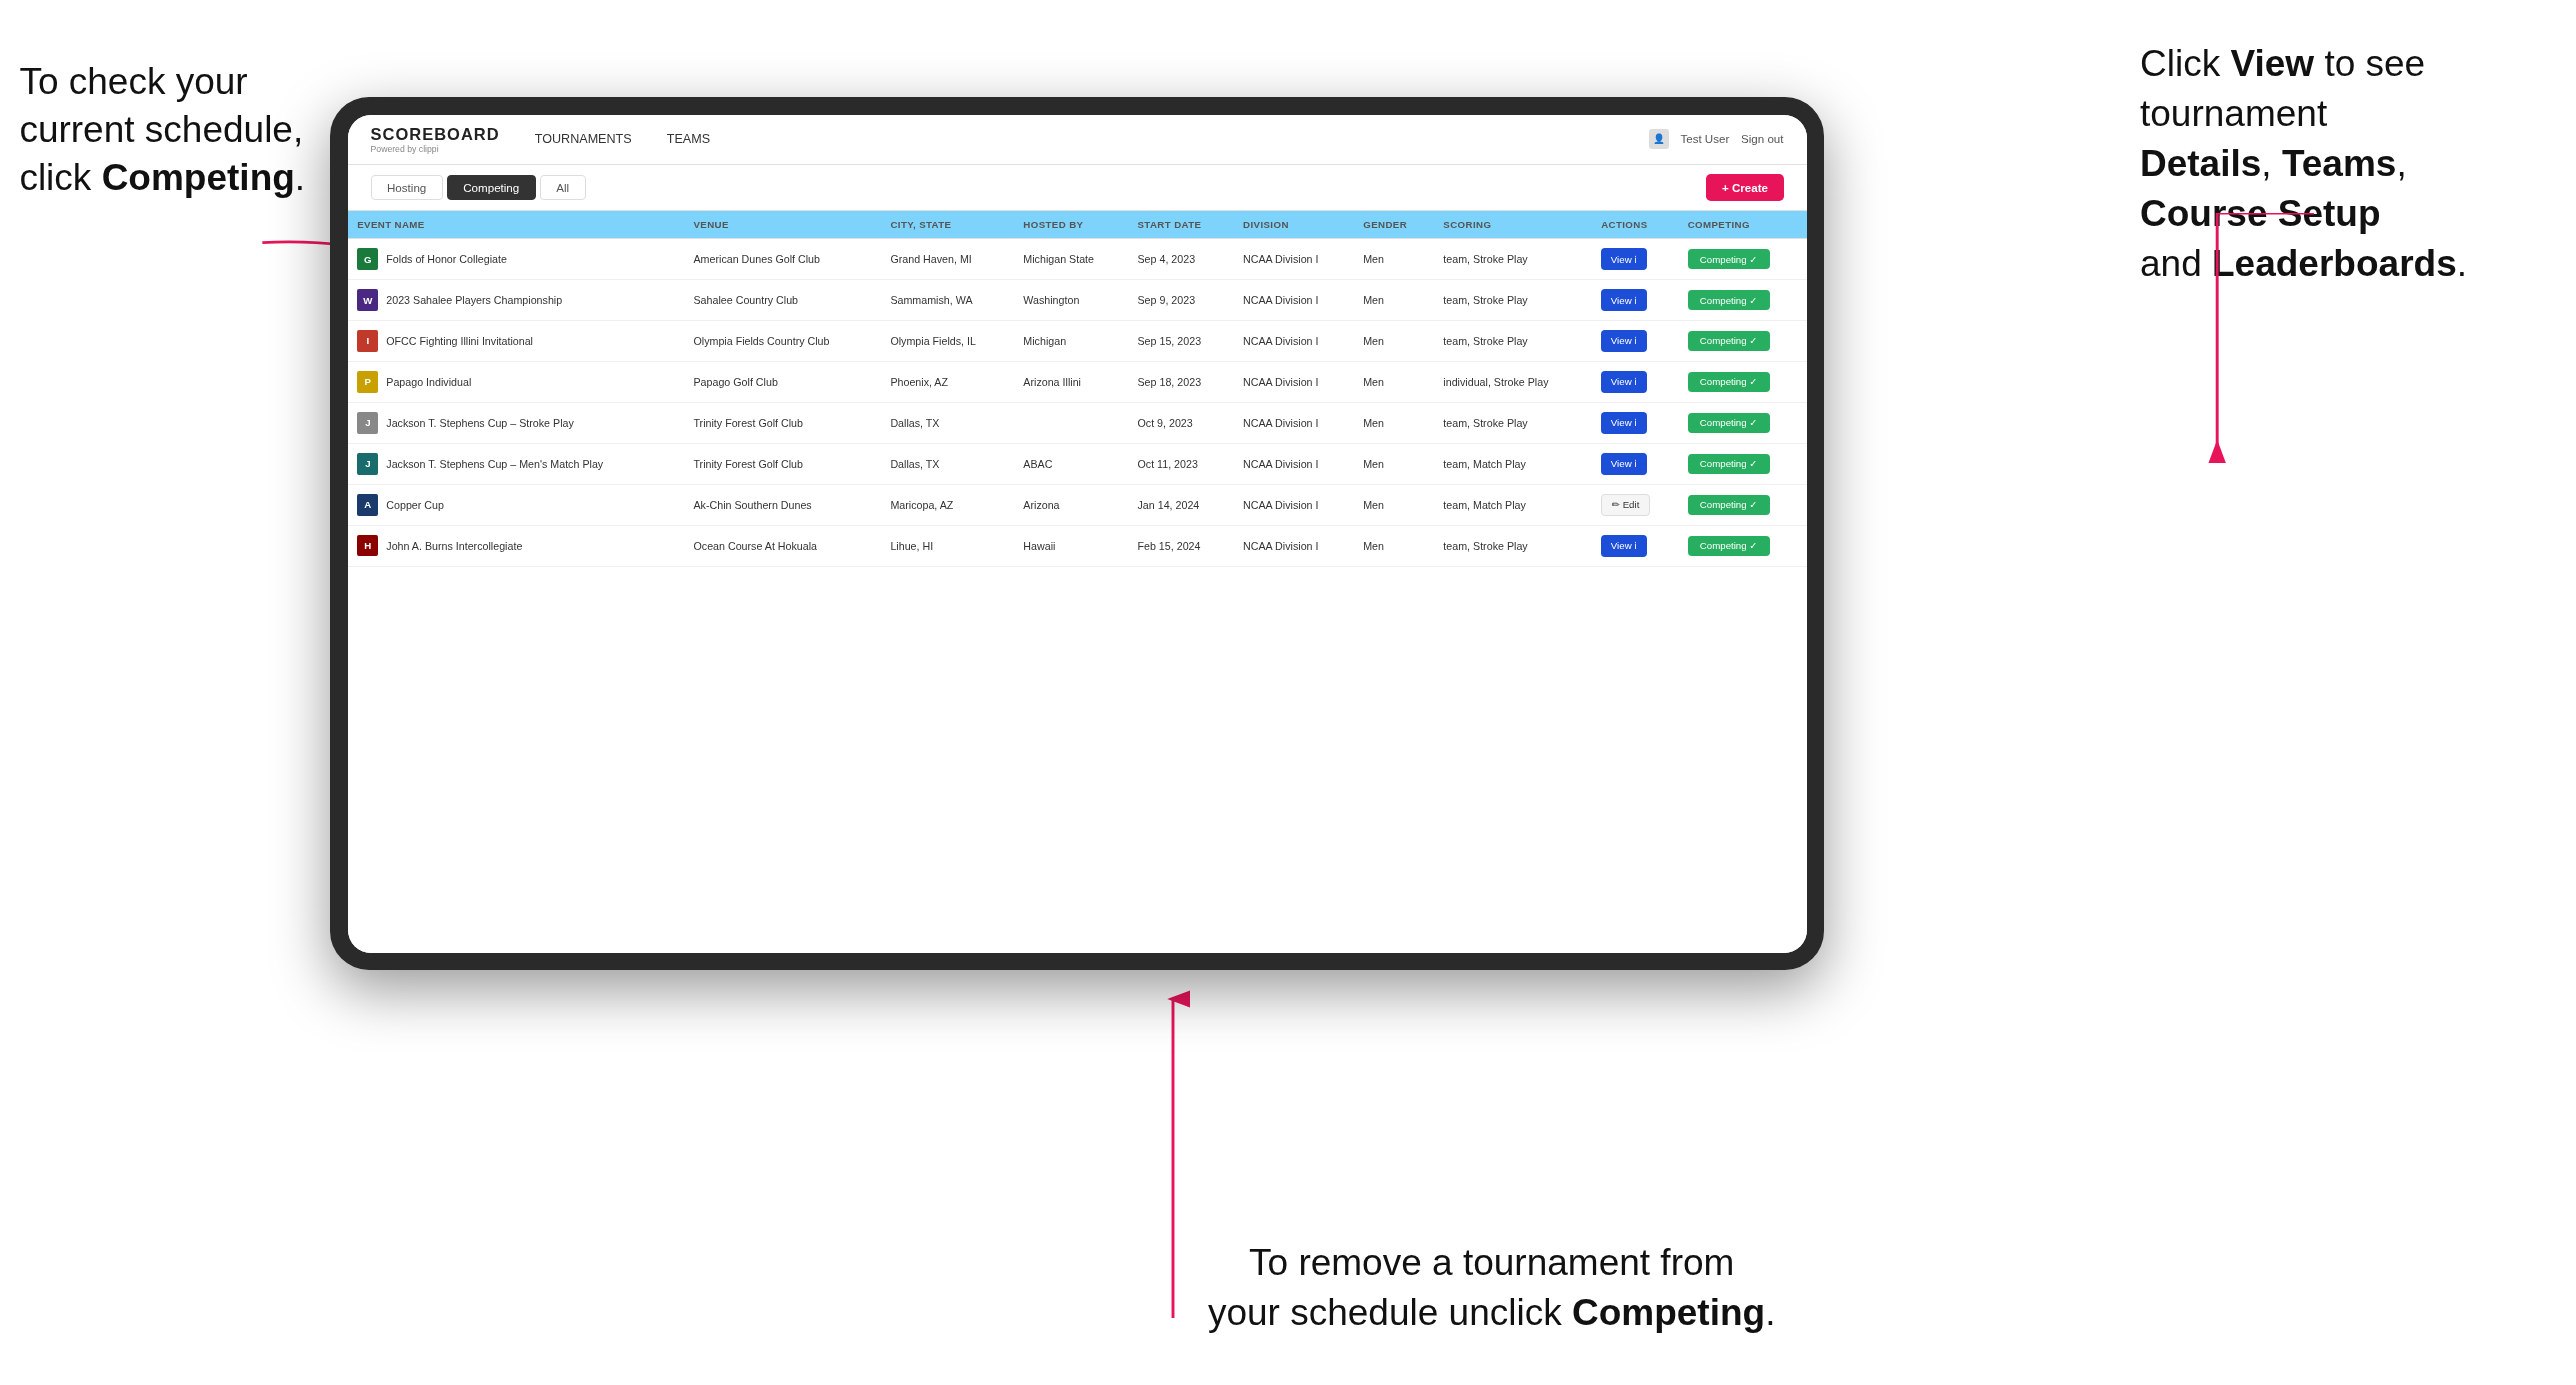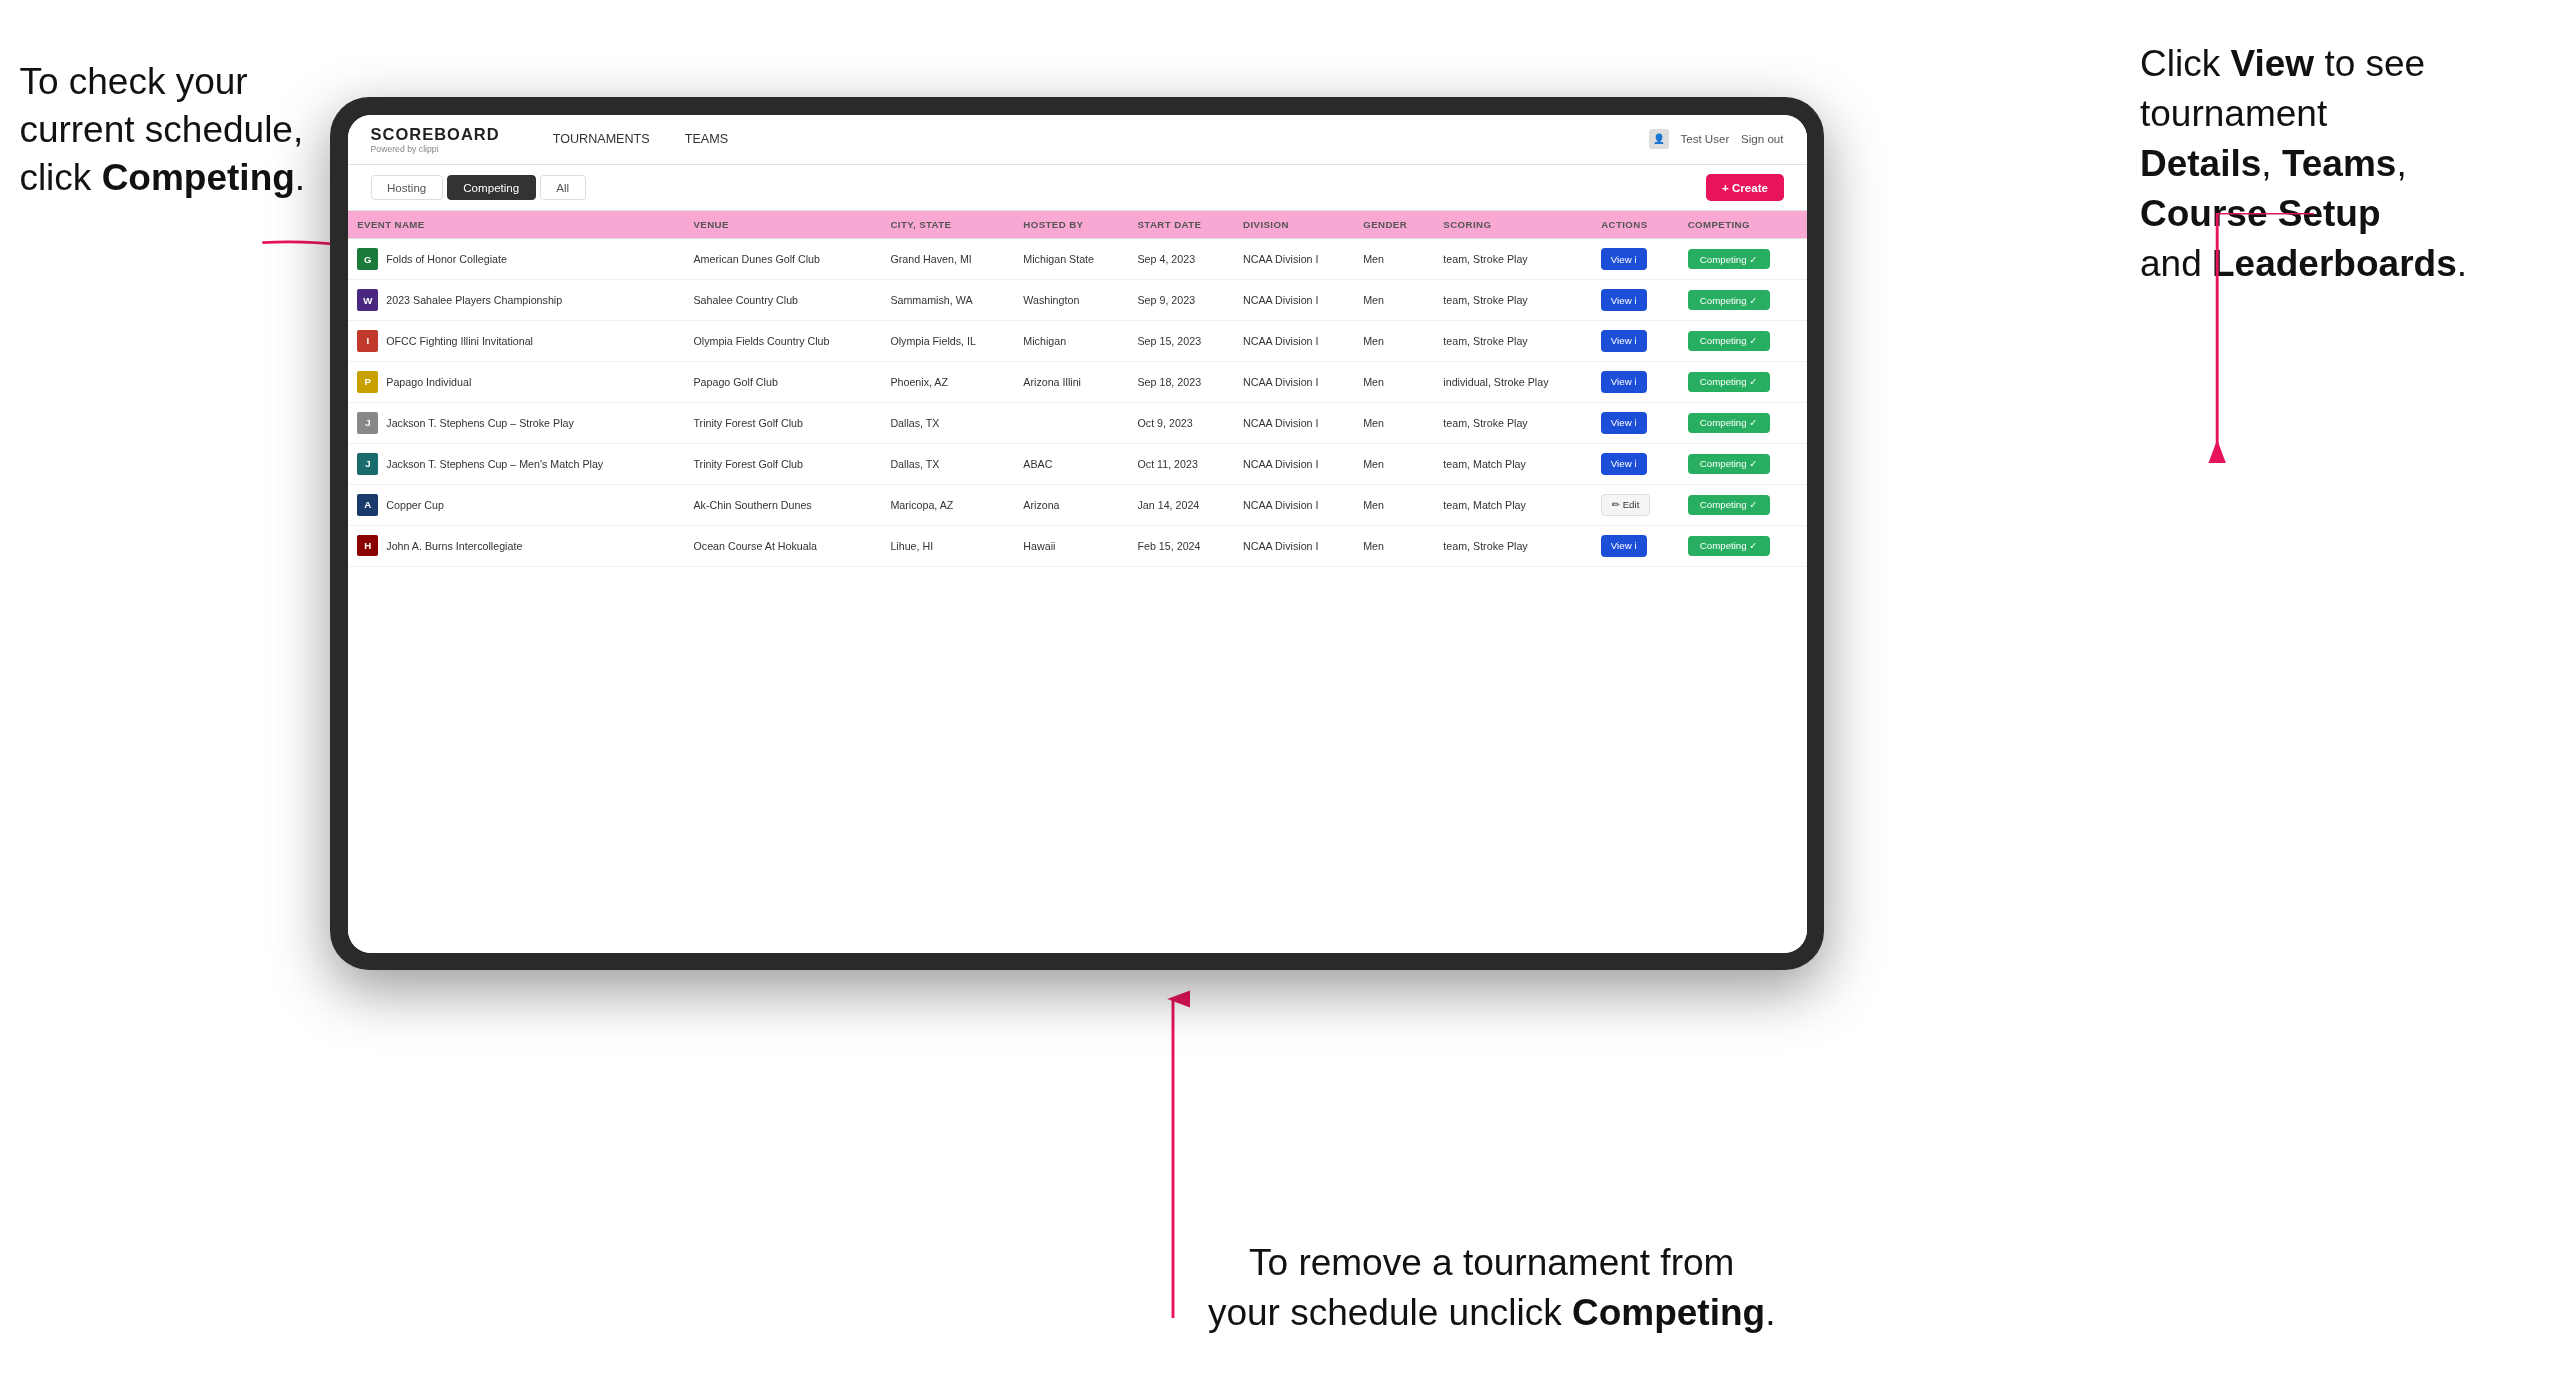--- a/index.html
+++ b/index.html
@@ -77,21 +77,21 @@
       border-bottom: 1px solid #e0e0e0;
       padding: 0 23px;
       height: 50px;
       display: flex;
       align-items: center;
       flex-shrink: 0;
     }
     .navbar-brand {
       display: flex;
       flex-direction: column;
-      margin-right: 53px;
+      margin-right: 35px;
     }
     .navbar-brand .brand-title {
       font-size: 16.5px;
       font-weight: 900;
       color: #222;
       letter-spacing: 1px;
     }
     .navbar-brand .brand-sub {
       font-size: 8.7px;
       color: #888;
@@ -176,21 +176,21 @@
       flex: 1;
       overflow-y: auto;
       background: #fff;
     }
     table {
       width: 100%;
       border-collapse: collapse;
       font-size: 10.7px;
     }
     thead tr {
-      background: #f9a8d4;
+      background: #7dd3fc;
       border-bottom: 1.9px solid #e0e0e0;
     }
     thead th {
       padding: 7.8px 9.7px;
       text-align: left;
       font-weight: 700;
       color: #555;
       font-size: 9.7px;
       text-transform: uppercase;
       letter-spacing: 0.4px;

